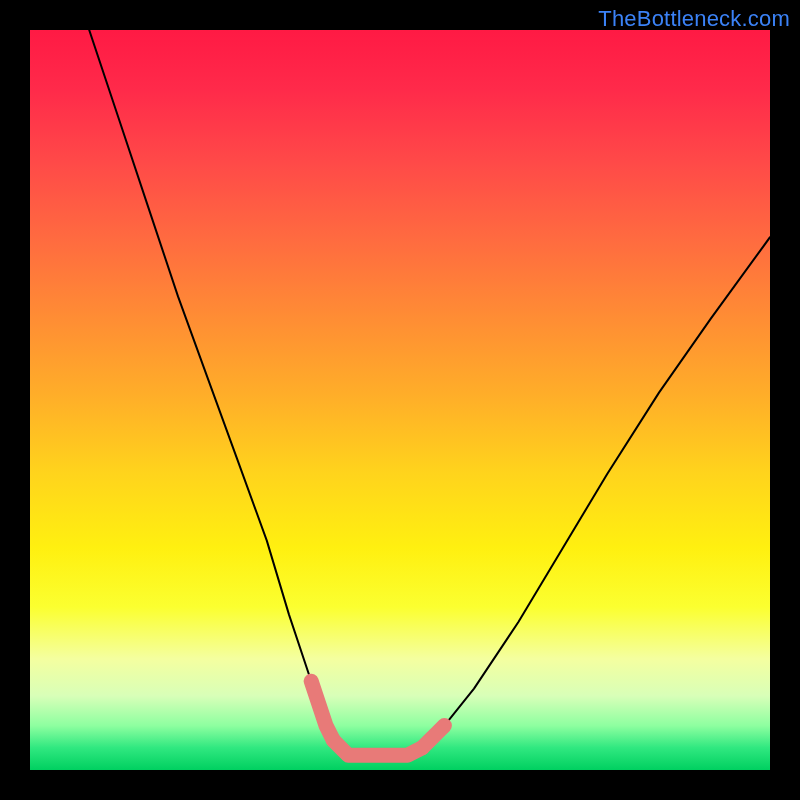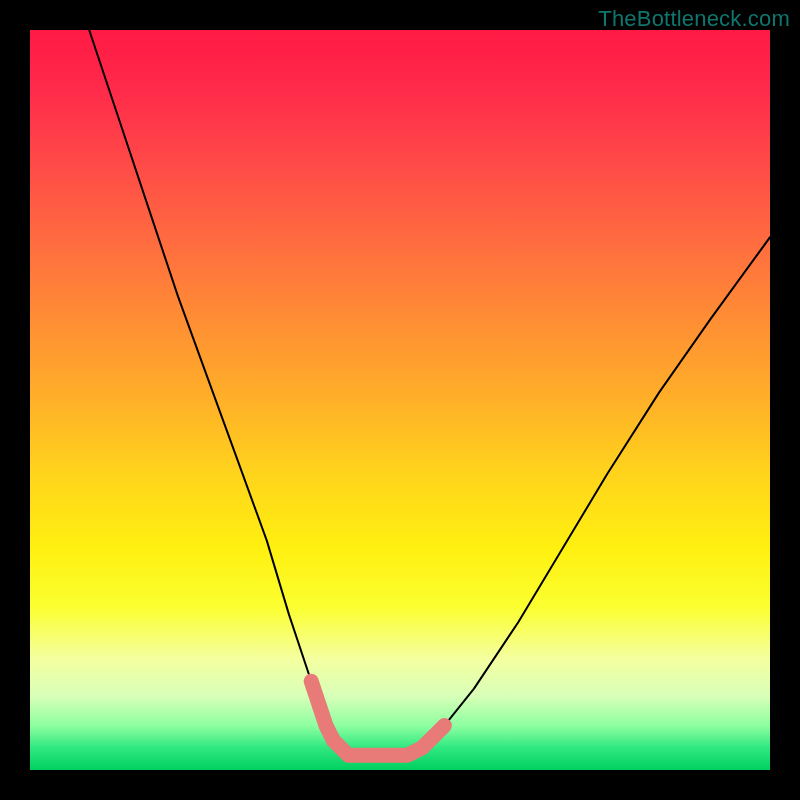--- a/index.html
+++ b/index.html
@@ -31,21 +31,21 @@
       #d8ffb8 90%,
       #8effa0 94%,
       #30e880 97%,
       #00d060 100%
     );
   }
   .watermark {
     position: absolute;
     top: 6px;
     right: 10px;
-    color: #0f766e;
+    color: #3b82f6;
     font-size: 22px;
     font-weight: 500;
     letter-spacing: 0.2px;
     text-align: center;
   }
   svg.overlay {
     position: absolute;
     left: 0;
     top: 0;
     width: 740px;

